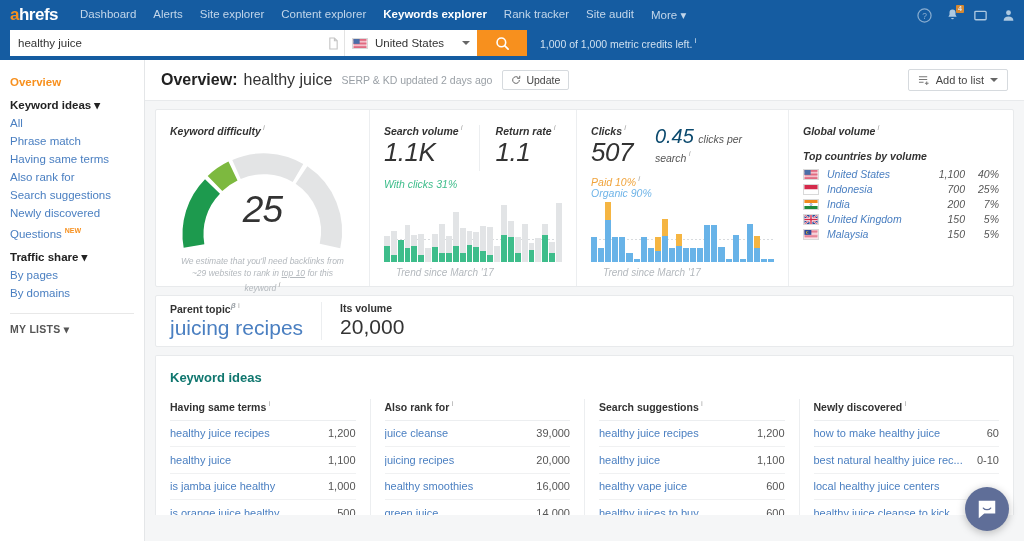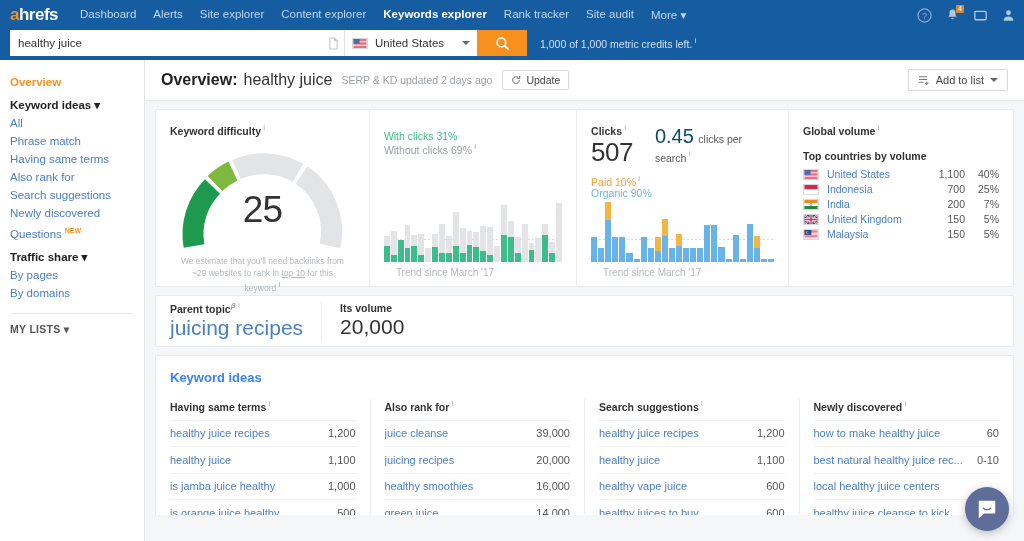--- a/index.html
+++ b/index.html
@@ -92,21 +92,21 @@
   .btn-addlist {
     border:1px solid #d6dade; background:#fff; border-radius:2px; height:22px;
     display:inline-flex; align-items:center; gap:6px; padding:0 9px; font-size:11px; color:#444; cursor:pointer;
   }
 
   
   .cards-row {
     background:#fff; display:flex; margin:8px 10px 0 10px; border:1px solid #e8eaec; border-radius:2px;
     height:178px;
   }
-  .card { padding:13px 14px 0 14px; position:relative; }
+  .card { padding:13px 14px 0 14px; position:relative;font-style:italic; }
   .card + .card { border-left:1px solid #eceef0; }
   .card-kd { width:221px; }
   .card-sv { width:215px; }
   .card-clicks { width:220px; }
   .card-gv { flex:1; }
 
   .clabel { font-size:10.5px; font-weight:bold; color:#333; }
   .clabel sup, .isup { font-size:8px; color:#aaa; font-weight:normal; }
   .beta { font-size:8px; color:#9aa0a6; font-style:italic; vertical-align:super; }
   .bignum { font-size:26px; color:#333; line-height:30px; font-weight:normal; letter-spacing:-0.5px; }
@@ -162,21 +162,21 @@
   .pcell + .pcell { border-left:1px solid #eceef0; padding-left:18px; }
   .plabel { font-size:10.5px; font-weight:bold; color:#333; }
   .pval-link { font-size:21px; color:#4a7fc1; cursor:pointer; line-height:26px; }
   .pval { font-size:21px; color:#333; line-height:26px; }
 
   
   .ideas {
     background:#fff; margin:8px 10px 0 10px; border:1px solid #e8eaec; border-top-left-radius:2px;
     border-top-right-radius:2px; border-bottom:none; padding:14px 0 0 0; height:160px; overflow:hidden;
   }
-  .ideas-title { font-size:13px; font-weight:bold; color:#3b82f6; padding:0 14px; }
+  .ideas-title { font-size:13px; font-weight:bold; color:#0f766e; padding:0 14px; }
   .ideas-cols { display:flex; margin-top:14px; }
   .icol { flex:1; padding:0 14px; }
   .icol + .icol { border-left:1px solid #eceef0; }
   .icol-head { font-size:10.5px; font-weight:bold; color:#333; padding-bottom:7px; border-bottom:1px solid #eceef0; }
   .irow { display:flex; align-items:center; height:26.5px; border-bottom:1px solid #f0f1f2; font-size:11px; }
   .ikw { color:#4a7fc1; flex:1; white-space:nowrap; overflow:hidden; text-overflow:ellipsis; cursor:pointer; padding-right:6px; }
   .ivol { color:#555; }
 
   
   .intercom {
@@ -324,22 +324,32 @@
             <path d="M43 34.5 A68 68 0 0 1 61 22" fill="none" stroke="#7DB93F" stroke-width="21"></path>
             <path d="M64.5 20.5 A68 68 0 0 1 126 24" fill="none" stroke="#E3E4E5" stroke-width="21"></path>
             <path d="M129.5 26 A68 68 0 0 1 158 97" fill="none" stroke="#E3E4E5" stroke-width="21"></path>
           </svg>
           <div class="gauge-val">25</div>
         </div>
         <div class="kd-note"><span>We estimate that you'll need backlinks from ~29 websites to rank in </span><u>top 10</u><span> for this keyword</span><sup class="isup"> i</sup></div>
       </div>
 
       <div class="card card-sv">
+        <div class="split-row">
+          <div class="split-l">
+            <div class="clabel"><span>Search volume</span><sup> i</sup></div>
+            <div class="bignum">1.1K</div>
+          </div>
+          <div class="split-div"></div>
+          <div class="split-l">
+            <div class="clabel"><span>Return rate</span><sup> i</sup></div>
+            <div class="bignum">1.1</div>
+          </div>
+        </div>
         <div class="sub-green">With clicks 31%</div>
-        <div class="sub-gray"><span>Without clicks 69%</span><sup class="isup"> i</sup></div>
         <div class="dotline"></div>
         <div class="chart" id="chart-sv">
             <div class="col">
               <div class="seg-top" style="background: rgb(226, 228, 230); height: 16%;"></div>
               <div class="seg-bot" style="background: rgb(62, 189, 139); height: 26%;"></div>
             </div>
             <div class="col">
               <div class="seg-top" style="background: rgb(226, 228, 230); height: 38%;"></div>
               <div class="seg-bot" style="background: rgb(62, 189, 139); height: 12%;"></div>
             </div>

